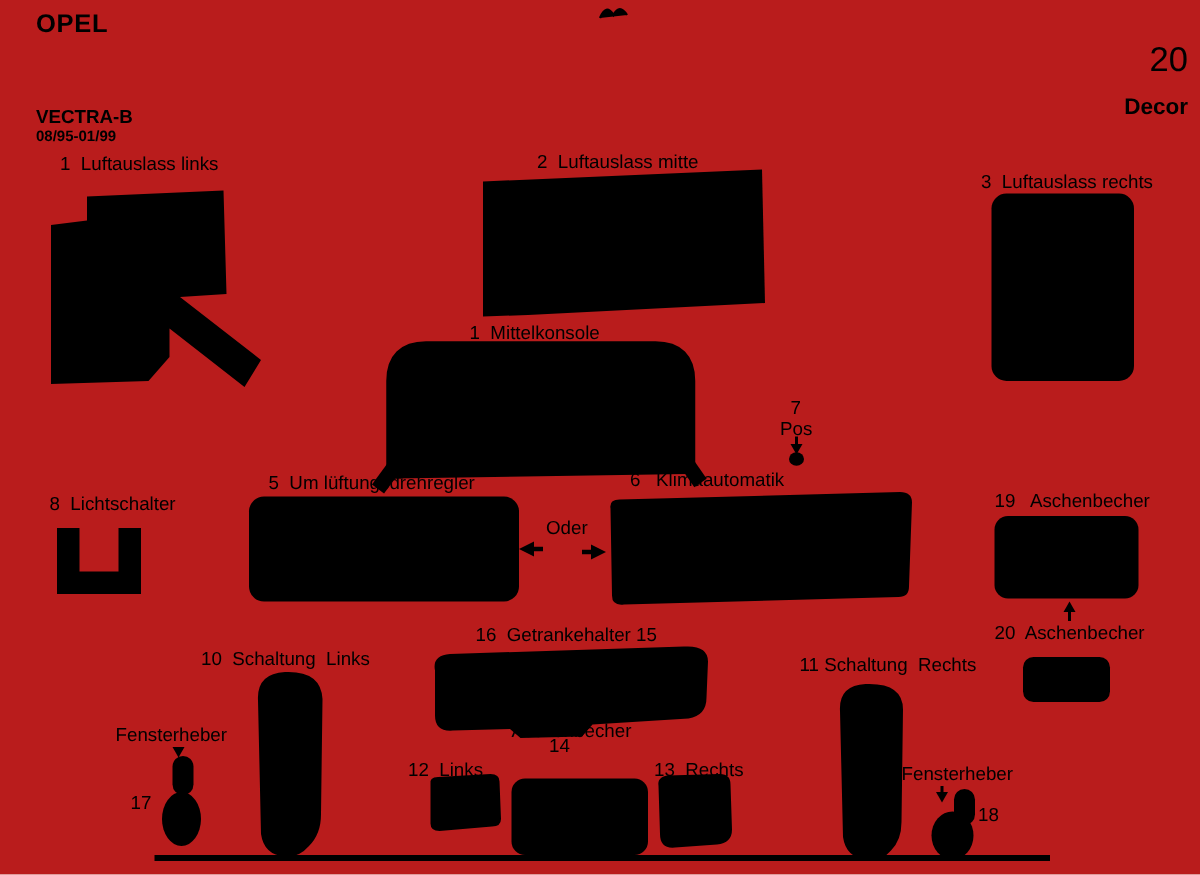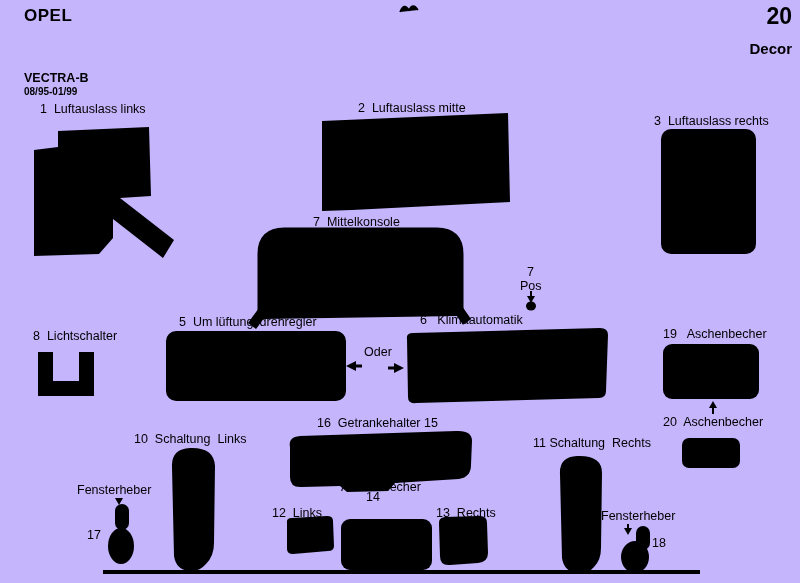--- a/index.html
+++ b/index.html
@@ -1,33 +1,33 @@
 <!DOCTYPE html>
 <html><head>
 <meta charset="utf-8">
 <style>
   * { margin:0; padding:0; box-sizing:border-box; }
   html,body { background:#fff; }
   body { font-family:"Liberation Sans", sans-serif; color:#000; }
-  .page { position:relative; width:800px; height:583px; background:#c4b5fd; overflow:hidden; }
+  .page { position:relative; width:800px; height:583px; background:#b91c1c; overflow:hidden; }
 
   .diagram-svg { position:absolute; left:0; top:0; width:800px; height:583px; }
   .diagram-svg path, .diagram-svg rect, .diagram-svg circle,
   .diagram-svg ellipse, .diagram-svg polygon { fill:#000; }
   .diagram-svg line { stroke:#000; }
 
   .lbl { position:absolute; font-size:12.5px; line-height:13px; white-space:pre; color:#000; }
 
   .brand-block { position:absolute; left:24px; top:7px; }
   .brand-name  { font-size:17px; font-weight:700; letter-spacing:0.5px; line-height:18px; }
   .brand-model { font-size:12.5px; font-weight:700; line-height:13px;margin-top:47px; }
   .brand-years { font-size:10px; font-weight:700; line-height:13px; }
 
   .decor-block { position:absolute; right:8px; top:4px; text-align:right; }
-  .decor-count { font-size:23px; font-weight:700; line-height:24px; }
+  .decor-count { font-size:23px; font-weight:400; line-height:24px;margin-top:23px; }
   .decor-label { font-size:15px; font-weight:700; line-height:16px; margin-top:13px; }
 
   .logo { position:absolute; left:296px; top:8px; width:200px; height:52px; }
   .logo-text { display:inline-block; white-space:nowrap; font-family:"DejaVu Serif", serif;
                transform:scaleX(0.62); transform-origin:0 0; letter-spacing:-1px; }
   .logo-text .lg { font-size:44px; }
   .logo-text .sm { font-size:30px; }
   .logo .reg { position:absolute; left:126px; top:2px; font-size:9px; font-family:"DejaVu Serif", serif; }
 </style>
 </head>
@@ -175,21 +175,21 @@
       <line x1="628" y1="524" x2="628" y2="529" stroke-width="2"></line>
       <polygon points="624,528 632,528 628,535"></polygon>
     </g>
 
     <rect x="103" y="570" width="597" height="4" fill="#2535a0"></rect>
   </svg>
 
   <div class="lbl" style="left:40px;top:103px">1  Luftauslass links</div>
   <div class="lbl" style="left:358px;top:102px">2  Luftauslass mitte</div>
   <div class="lbl" style="left:654px;top:115px">3  Luftauslass rechts</div>
-  <div class="lbl" style="left:313px;top:216px">7  Mittelkonsole</div>
+  <div class="lbl" style="left:313px;top:216px">1  Mittelkonsole</div>
   <div class="lbl" style="left:179px;top:316px">5  Um lüftungsdrehregler</div>
   <div class="lbl" style="left:420px;top:314px">6   Klimaautomatik</div>
   <div class="lbl" style="left:527px;top:266px">7</div>
   <div class="lbl" style="left:520px;top:280px">Pos</div>
   <div class="lbl" style="left:33px;top:330px">8  Lichtschalter</div>
   <div class="lbl" style="left:364px;top:346px">Oder</div>
   <div class="lbl" style="left:663px;top:328px">19   Aschenbecher</div>
   <div class="lbl" style="left:663px;top:416px">20  Aschenbecher</div>
   <div class="lbl" style="left:134px;top:433px">10  Schaltung  Links</div>
   <div class="lbl" style="left:317px;top:417px">16  Getrankehalter 15</div>

